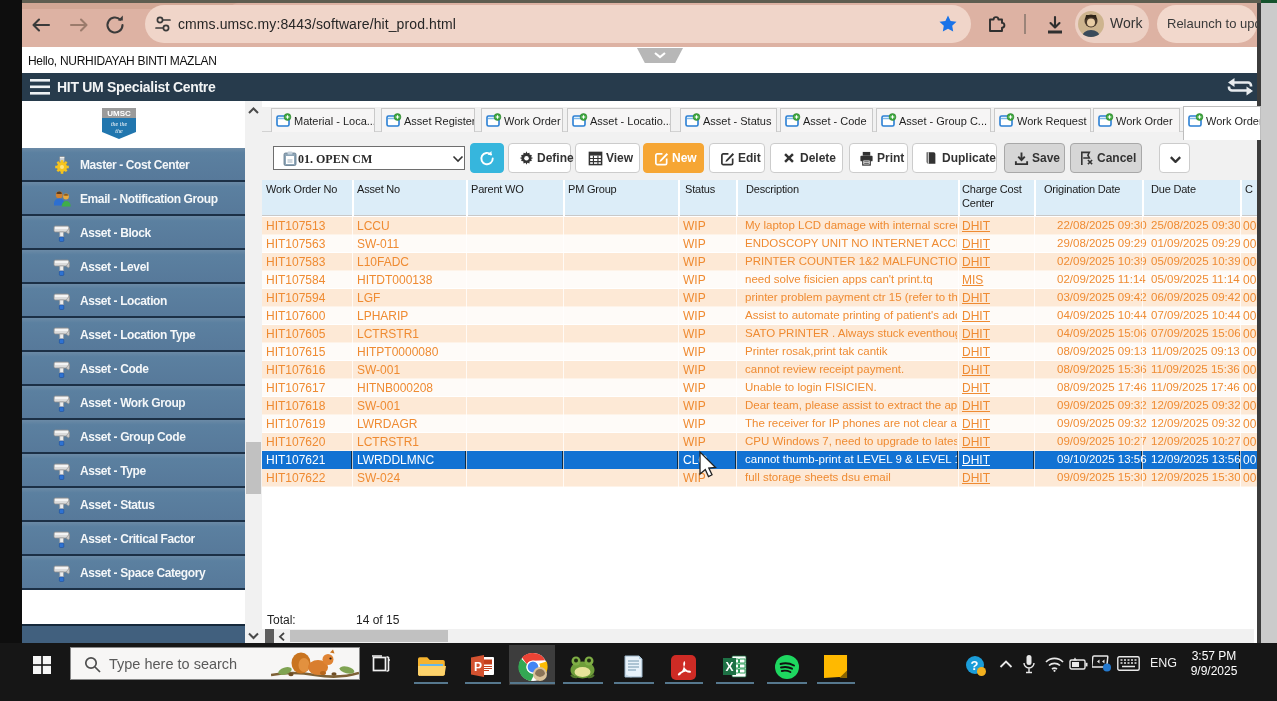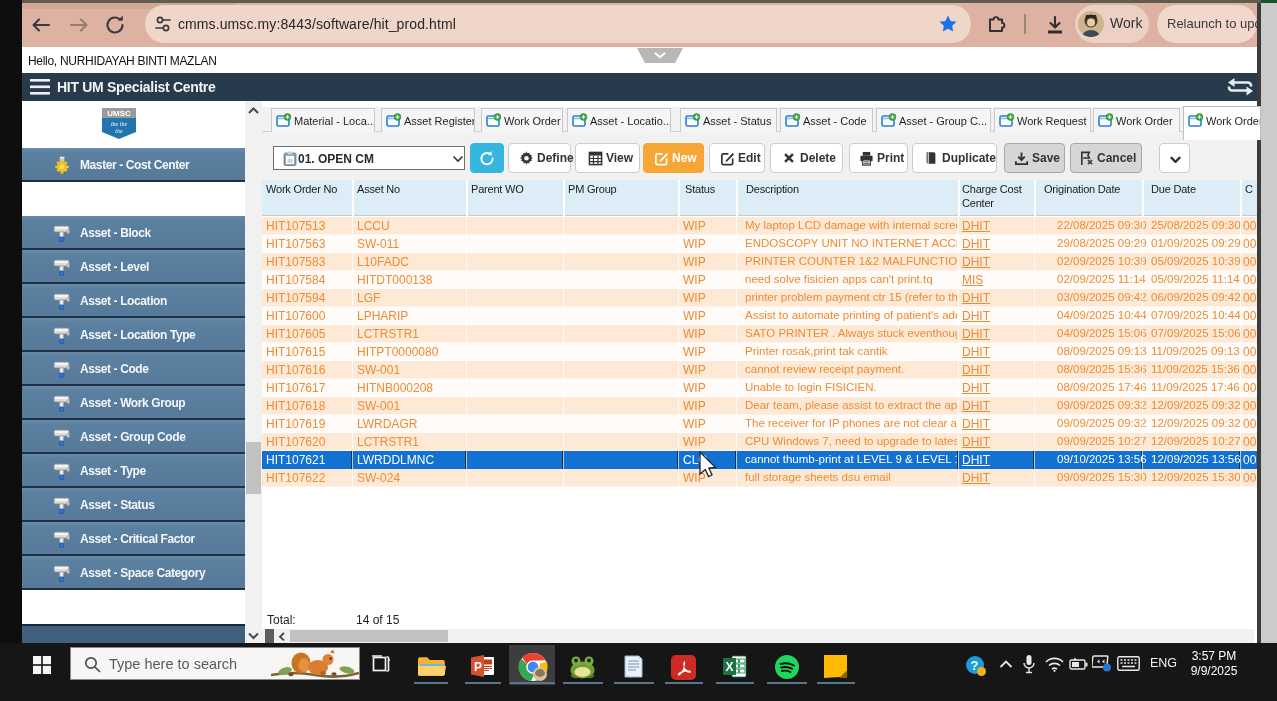--- a/index.html
+++ b/index.html
@@ -45,21 +45,21 @@
 #content { left:262px; top:101px; width:995px; height:542px; background:#ffffff; }
 #tabstrip { left:0; top:6px; width:995px; height:79px; background:#f1f1f1; }
 .tab { position:absolute; top:7px; height:24px; background:#f6f5f5; border:1px solid #c9c9c9; border-bottom:none; color:#1f1f1f; font-size:11.5px; white-space:nowrap; overflow:hidden; }
 .tab .ttxt { position:absolute; left:22px; top:6px; font-size:11px; }
 .tab svg { position:absolute; left:4px; top:4px; }
 .tabactive { top:5px; height:34px; background:#ffffff; border-color:#bdbdbd; z-index:3; }
 .tabactive .ttxt { top:8px; }
 .tabactive svg { top:6px; }
 
 
-#dropdown { left:11px; top:45px; width:192px; height:24px; background:#fff; border:1.5px solid #6e6e6e; }
+#dropdown { left:11px; top:45px; width:192px; height:24px; background:#fff; border:1.5px solid #6e6e6e;font-family:Liberation Serif, serif; }
 #ddtext { position:absolute; left:24px; top:5px; font-size:12px; font-weight:bold; color:#2b2b2b; }
 .btn { position:absolute; top:42px; height:30px; background:#fff; border:1px solid #cccccc; border-radius:4px; font-size:12px; font-weight:600; color:#333; }
 .btn .btxt { position:absolute; top:7px; white-space:nowrap; }
 #btn-refresh { background:#36b6dd; border-color:#36b6dd; }
 #btn-new { background:#f6a634; border-color:#f6a634; color:#fff; }
 .btn-gray { background:#d6d6d6; border-color:#a8a8a8; }
 
 
 #thead { left:0; top:79px; width:995px; height:36px; background:#dcedf8; border-bottom:1px solid #c9c9c9; }
 .hcell { position:absolute; top:3px; font-size:11px; letter-spacing:-0.2px; color:#1b1b1b; line-height:13.5px; }
@@ -184,20 +184,31 @@
             <rect x="2.2" y="9.7" width="2.4" height="2.6"></rect>
             <rect x="13.4" y="9.7" width="2.4" height="2.6"></rect>
             <rect x="4" y="5.6" width="2.4" height="2.4" transform="rotate(45 5.2 6.8)"></rect>
             <rect x="11.6" y="13.2" width="2.4" height="2.4" transform="rotate(45 12.8 14.4)"></rect>
             <rect x="11.6" y="5.6" width="2.4" height="2.4" transform="rotate(45 12.8 6.8)"></rect>
             <rect x="4" y="13.2" width="2.4" height="2.4" transform="rotate(45 5.2 14.4)"></rect>
           </g>
           <circle cx="9" cy="11" r="2" fill="#fbe483"></circle>
         </svg>
         <span class="mtxt">Master - Cost Center</span>
+      </div>
+    <div class="mitem" style="top:81px">
+        <svg width="18" height="17" viewBox="0 0 18 17">
+          <circle cx="6.2" cy="5" r="3.4" fill="#d08030"></circle>
+          <path d="M3.2 3.4 a3.4 3.4 0 0 1 6 0 q-3 1.4 -6 0z" fill="#5a3a1a"></path>
+          <path d="M1 13.5 a5.2 5.2 0 0 1 10.4 0 v2 H1z" fill="#2d6fd1"></path>
+          <circle cx="13" cy="6.5" r="2.9" fill="#e8a93c"></circle>
+          <path d="M10.5 5.2 a2.9 2.9 0 0 1 5 0 q-2.5 1.2 -5 0z" fill="#8a5a20"></path>
+          <path d="M8.8 15.5 a4.4 4.4 0 0 1 8.8 0 v1 H8.8z" fill="#3fae49"></path>
+        </svg>
+        <span class="mtxt">Email - Notification Group</span>
       </div>
     <div class="mitem" style="top:115px">
         <svg width="17" height="18" viewBox="0 0 17 18">
           <rect x="1" y="2" width="15" height="6" rx="1.5" fill="#dcdcdc" stroke="#8f8f8f" stroke-width="0.8"></rect>
           <path d="M2 3 h13 v2 H2z" fill="#f4f4f4"></path>
           <path d="M13 8 l2.5 2 1 -1.5 V4 z" fill="#c8c8c8" stroke="#8f8f8f" stroke-width="0.6"></path>
           <rect x="6.8" y="8" width="3.6" height="5" fill="#ededed" stroke="#9f9f9f" stroke-width="0.7"></rect>
           <rect x="6.4" y="13" width="4.4" height="4.5" rx="1" fill="#2e72d2" stroke="#1c4f9e" stroke-width="0.6"></rect>
         </svg>
         <span class="mtxt">Asset - Block</span>

